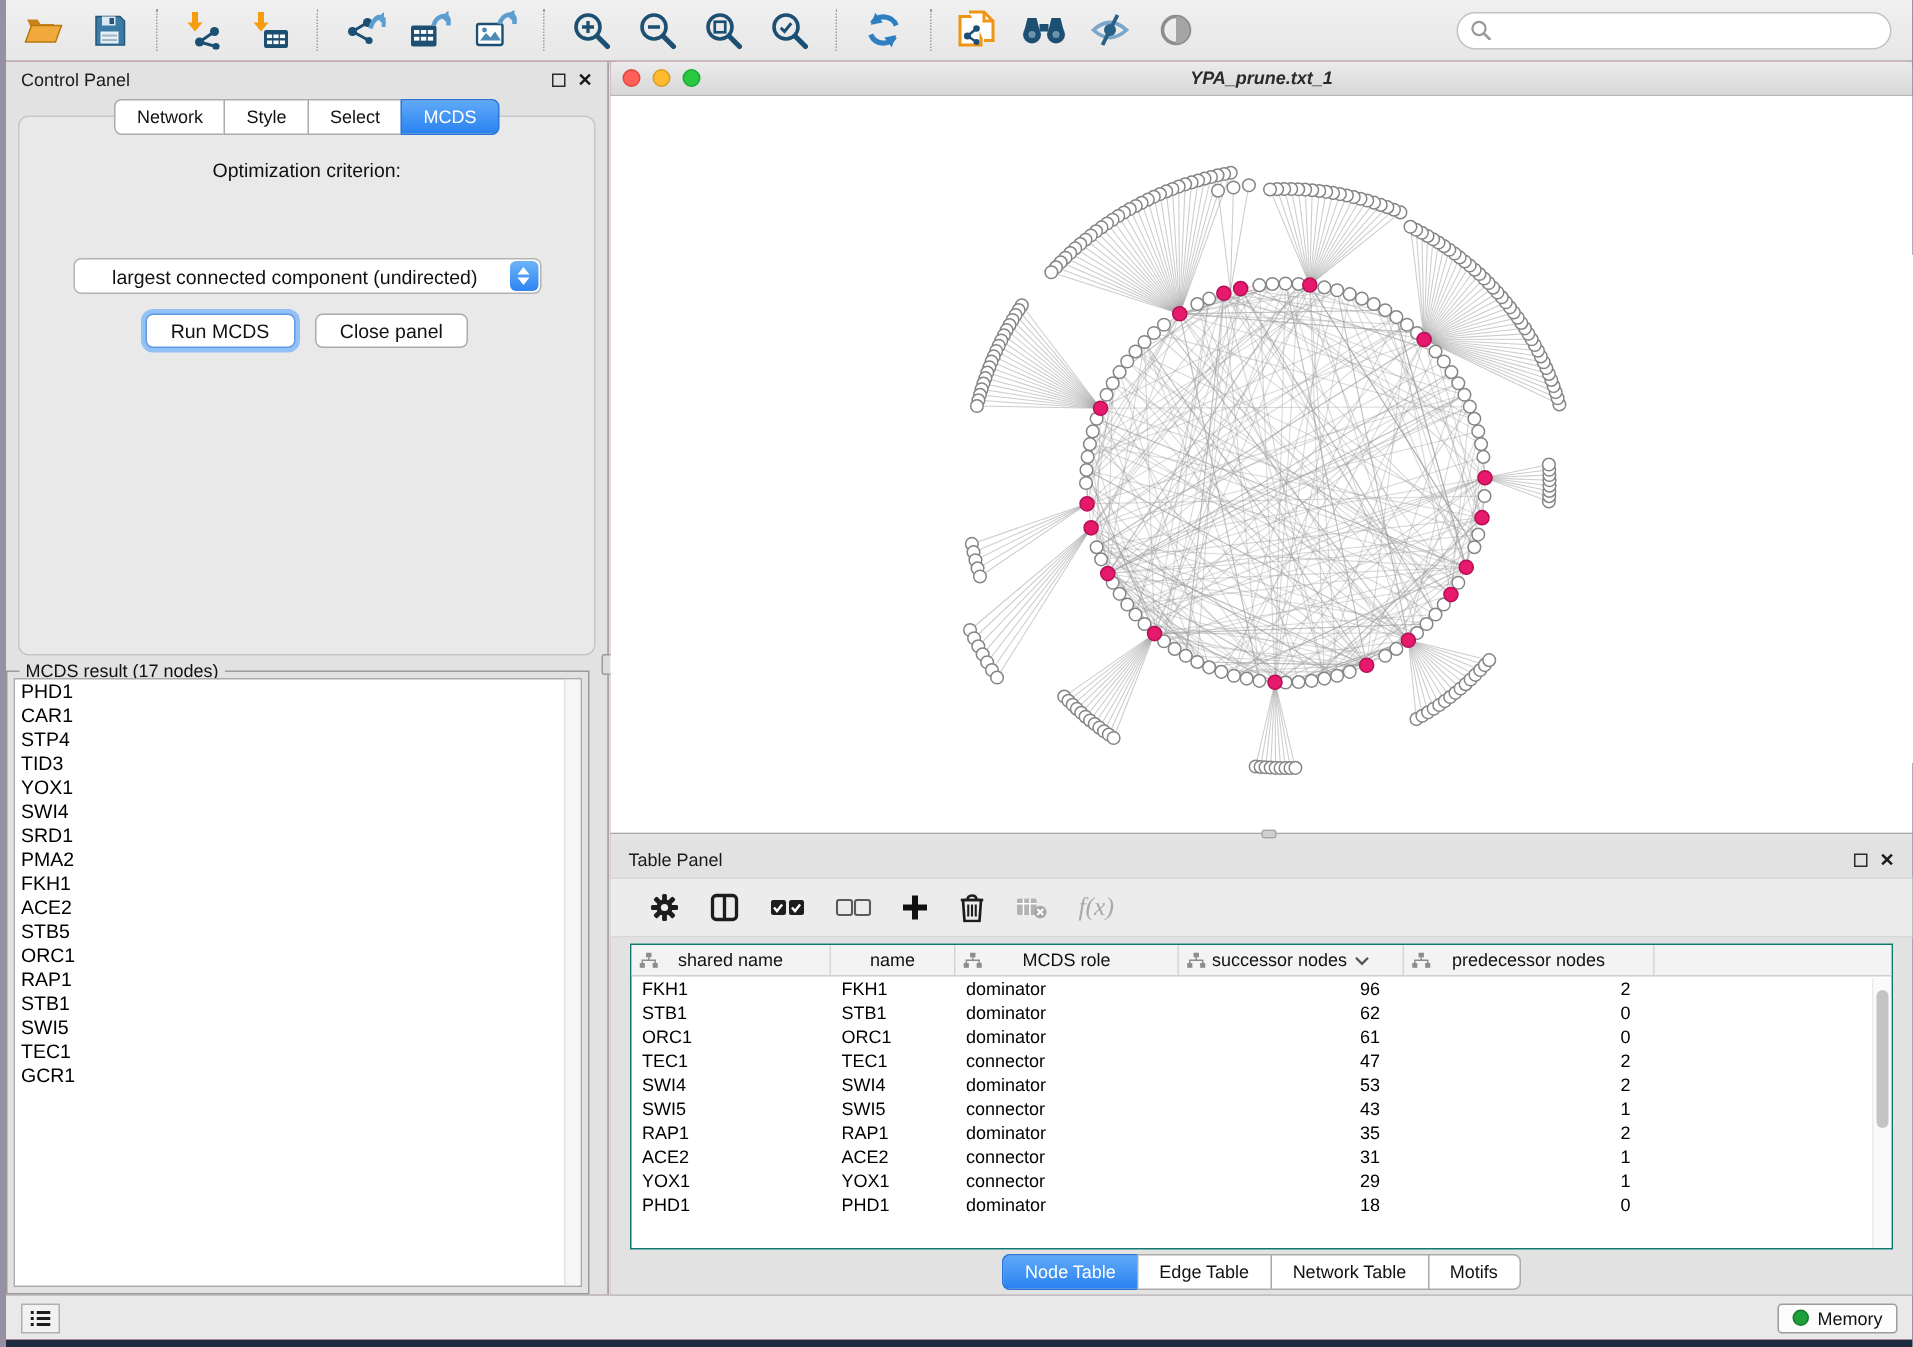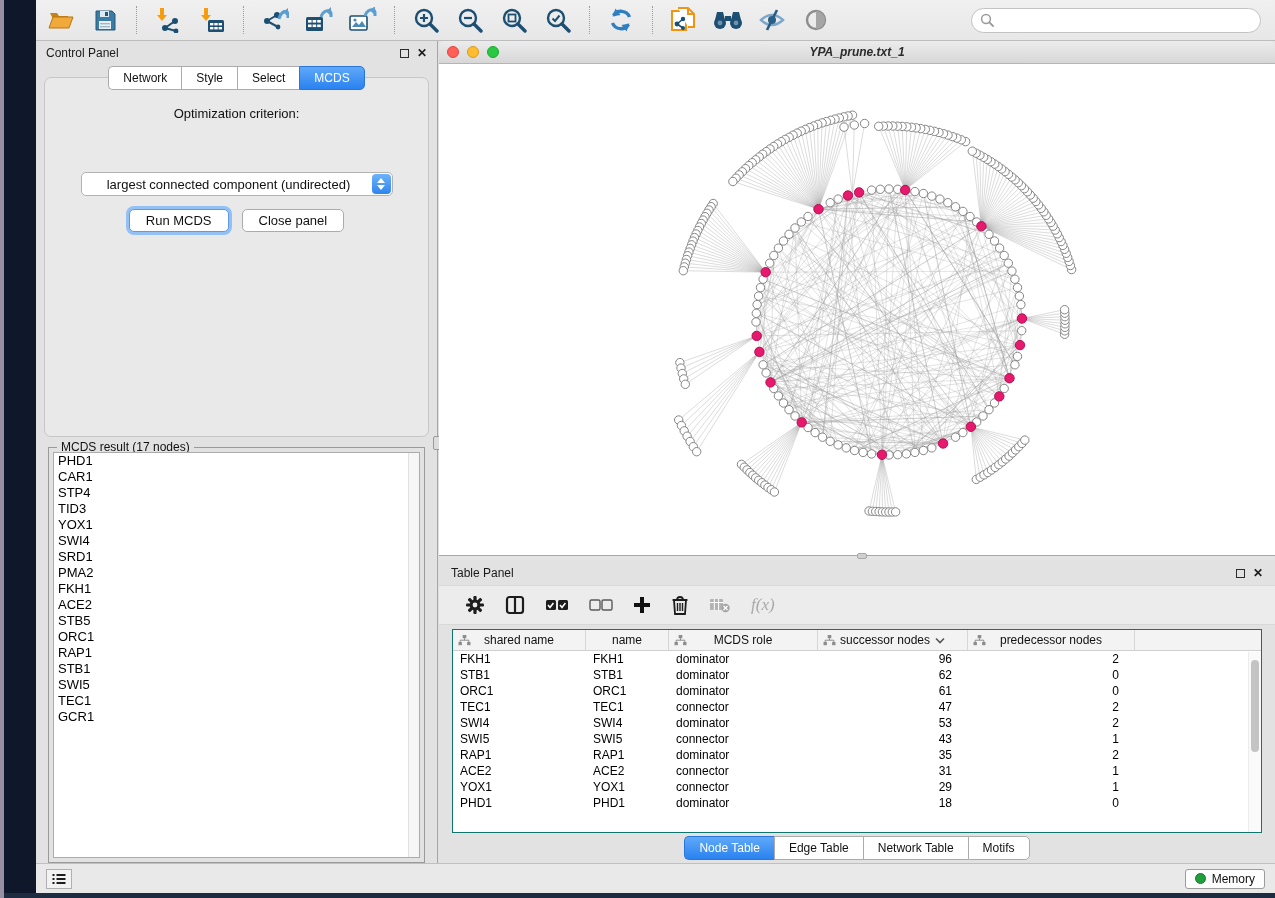--- a/index.html
+++ b/index.html
@@ -1,19 +1,19 @@
 <!DOCTYPE html>
 <html><head>
 <meta charset="utf-8">
 <style>
   * { margin:0; padding:0; box-sizing:border-box; }
   html,body { width:1275px; height:898px; overflow:hidden; font-family:"Liberation Sans", sans-serif; }
   body { background:#1e2c42; position:relative; }
   .left-strip { position:absolute; left:0; top:0; width:4px; height:100%; background:#978fa2; }
-  .app { position:absolute; left:4px; top:0; right:0; bottom:5px; display:flex; flex-direction:column; background:#0f172a;padding-left:32px; }
+  .app { position:absolute; left:4px; top:0; right:0; bottom:5px; display:flex; flex-direction:column; background:#be185d; }
 
   
   .toolbar { height:41px; background:linear-gradient(#f0f0f0,#e7e7e7); border-bottom:1px solid #bdbdbd; display:flex; align-items:center; padding:0 10px; gap:14px; flex:0 0 auto; }
   .tb-btn { width:30px; height:30px; display:flex; align-items:center; justify-content:center; }
   .tb-sep { width:1px; height:28px; border-left:1px dotted #9d9d9d; margin:0 2px; }
   .tb-spacer { flex:1; }
   .searchbox { width:290px; height:25px; background:#fff; border:1px solid #c3c3c3; border-radius:13px; display:flex; align-items:center; padding:0 8px; gap:5px; margin-right:4px; }
   .searchbox input { border:none; outline:none; flex:1; font-size:12px; background:transparent; }
 
   
@@ -40,21 +40,21 @@
   .dd-row { display:flex; justify-content:center; margin-top:10px; }
   .dropdown { width:312px; height:24px; background:#fff; border:1px solid #b3b3b3; border-radius:5px; display:flex; align-items:center; position:relative;margin-top:41px; }
   .dropdown .dd-text { flex:1; text-align:center; font-size:13px; color:#111; padding-right:16px; }
   .dd-stepper { position:absolute; right:1px; top:1px; bottom:1px; width:19px; border-radius:4px; background:linear-gradient(#6db3f8,#2f84f1); display:flex; flex-direction:column; align-items:center; justify-content:center; gap:2px; }
   .tri-up { width:0; height:0; border-left:4px solid transparent; border-right:4px solid transparent; border-bottom:5px solid #fff; }
   .tri-dn { width:0; height:0; border-left:4px solid transparent; border-right:4px solid transparent; border-top:5px solid #fff; }
   .btn-row { display:flex; justify-content:center; gap:13px; margin-top:13px; }
   .mac-btn { font-size:13px; color:#111; background:#fff; border:1px solid #ababab; border-radius:5px; padding:3px 16px; }
   .mac-btn.focused { box-shadow:0 0 0 3px #93c1f6; border-color:#5d9ae0; }
 
-  .mcds-group { margin:10px 12px 0 12px; border:1px solid #9a9a9a; position:relative; height:460px; background:#e2e2e2; }
+  .mcds-group { margin:10px 12px 0 0; border:1px solid #9a9a9a; position:relative; height:460px; background:#e2e2e2; }
   .mcds-legend { position:absolute; top:-8px; left:8px; background:#e2e2e2; padding:0 4px; font-size:12px; color:#111; }
   .mcds-list { position:absolute; inset:4px; background:#fff; border:1px solid #ababab; overflow:hidden; }
   .mcds-scroll-gutter { position:absolute; top:0; right:0; bottom:0; width:11px; background:#f6f6f6; border-left:1px solid #e2e2e2; }
   .mcds-item { font-size:13px; line-height:16px; padding-left:4px; color:#000; }
 
   
   .right-col { flex:1; display:flex; flex-direction:column; background:#e4e4e4; min-width:0; }
   .network-window { height:515px; flex:0 0 auto; display:flex; flex-direction:column; border-bottom:1px solid #a8a8a8; }
   .net-titlebar { height:23px; background:linear-gradient(#ececec,#d7d7d7); border-bottom:1px solid #b5b5b5; display:flex; align-items:center; padding:0 8px; position:relative; border-radius:5px 5px 0 0;font-style:italic; }
   .traffic { display:flex; gap:8px; }

